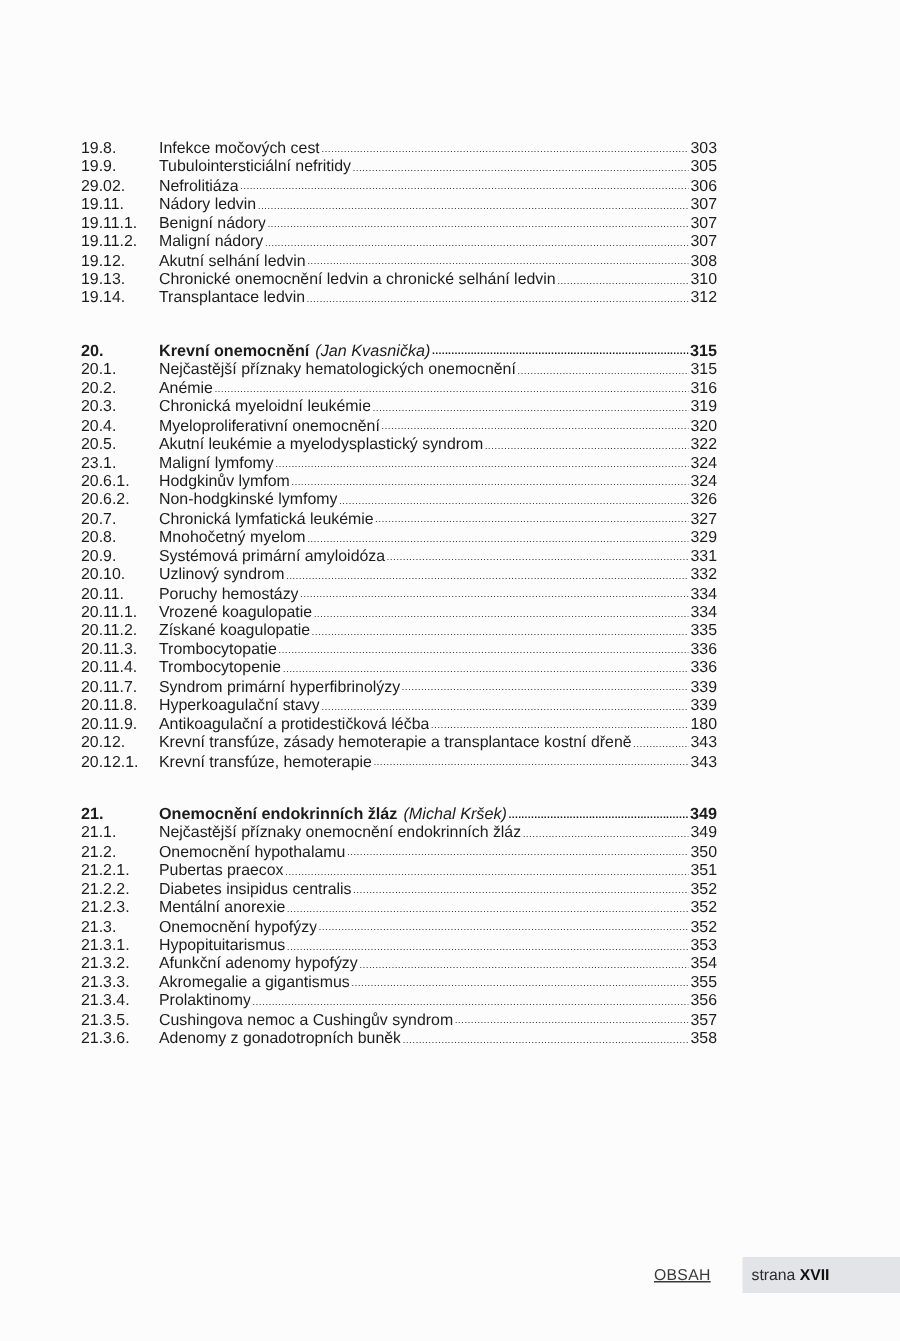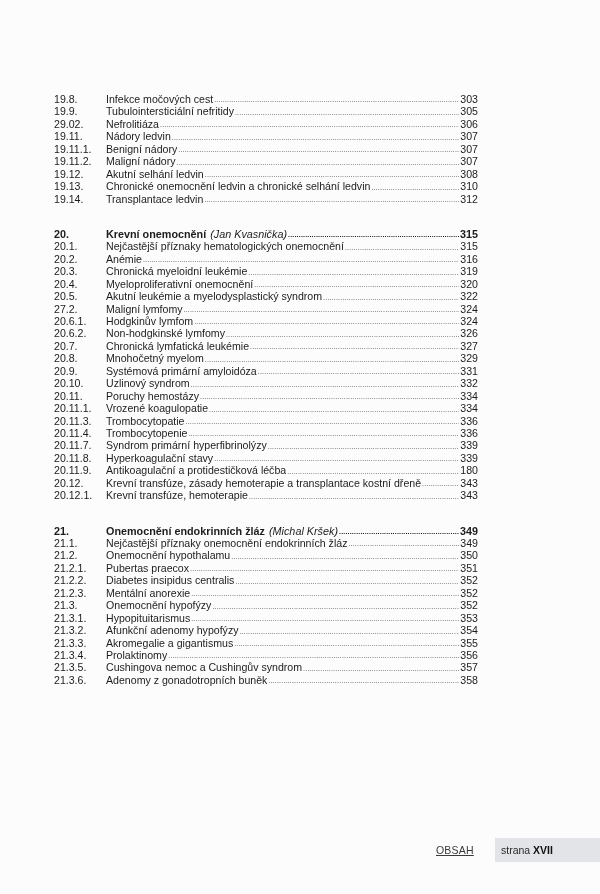--- a/index.html
+++ b/index.html
@@ -25,21 +25,21 @@
       position: absolute;
       left: 54px;
       top: 93px;
       width: 424px;
     }
     .section {
       margin-bottom: 12px;
     }
     .row {
       display: flex;
-      align-items: center;
+      align-items: flex-end;
       height: 12.45px;
       line-height: 12.45px;
       font-size: 10.6px;
       white-space: nowrap;
     }
     .row .num {
       flex: 0 0 52px;
       width: 52px;
     }
     .row .title {
@@ -212,21 +212,21 @@
           <span class="leader"></span>
           <span class="page-num">320</span>
         </div>
         <div class="row">
           <span class="num">20.5.</span>
           <span class="title">Akutní leukémie a myelodysplastický syndrom</span>
           <span class="leader"></span>
           <span class="page-num">322</span>
         </div>
         <div class="row">
-          <span class="num">27.2.</span>
+          <span class="num">23.1.</span>
           <span class="title">Maligní lymfomy</span>
           <span class="leader"></span>
           <span class="page-num">324</span>
         </div>
         <div class="row">
           <span class="num">20.6.1.</span>
           <span class="title">Hodgkinův lymfom</span>
           <span class="leader"></span>
           <span class="page-num">324</span>
         </div>
@@ -264,20 +264,26 @@
           <span class="num">20.11.</span>
           <span class="title">Poruchy hemostázy</span>
           <span class="leader"></span>
           <span class="page-num">334</span>
         </div>
         <div class="row">
           <span class="num">20.11.1.</span>
           <span class="title">Vrozené koagulopatie</span>
           <span class="leader"></span>
           <span class="page-num">334</span>
+        </div>
+        <div class="row">
+          <span class="num">20.11.2.</span>
+          <span class="title">Získané koagulopatie</span>
+          <span class="leader"></span>
+          <span class="page-num">335</span>
         </div>
         <div class="row">
           <span class="num">20.11.3.</span>
           <span class="title">Trombocytopatie</span>
           <span class="leader"></span>
           <span class="page-num">336</span>
         </div>
         <div class="row">
           <span class="num">20.11.4.</span>
           <span class="title">Trombocytopenie</span>

